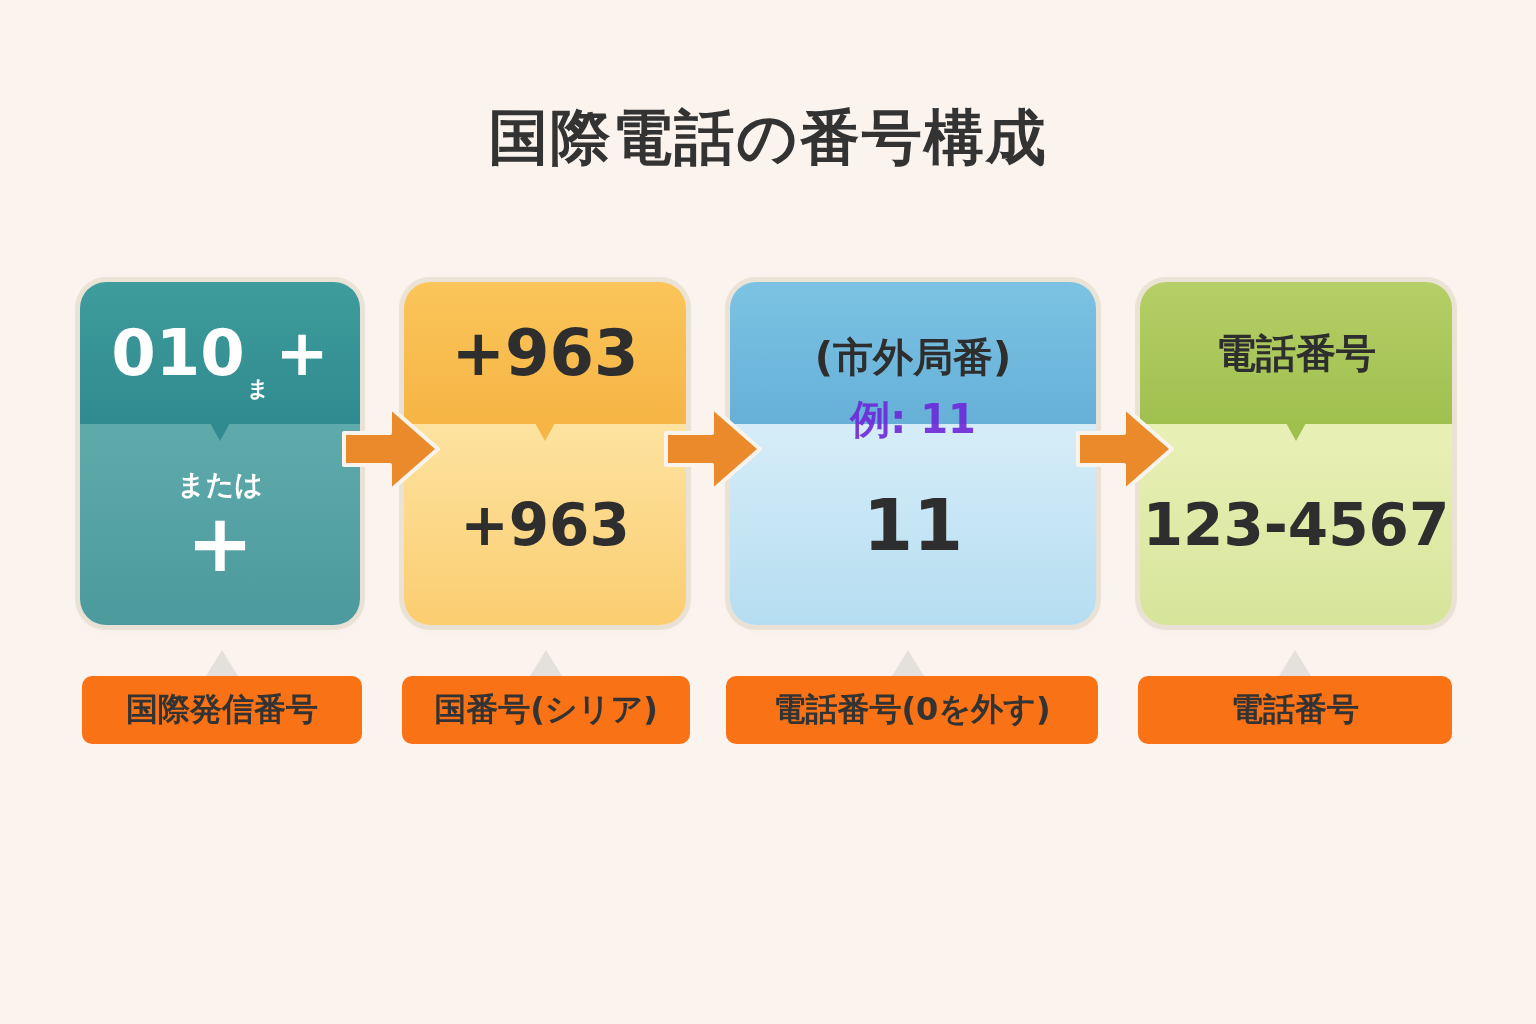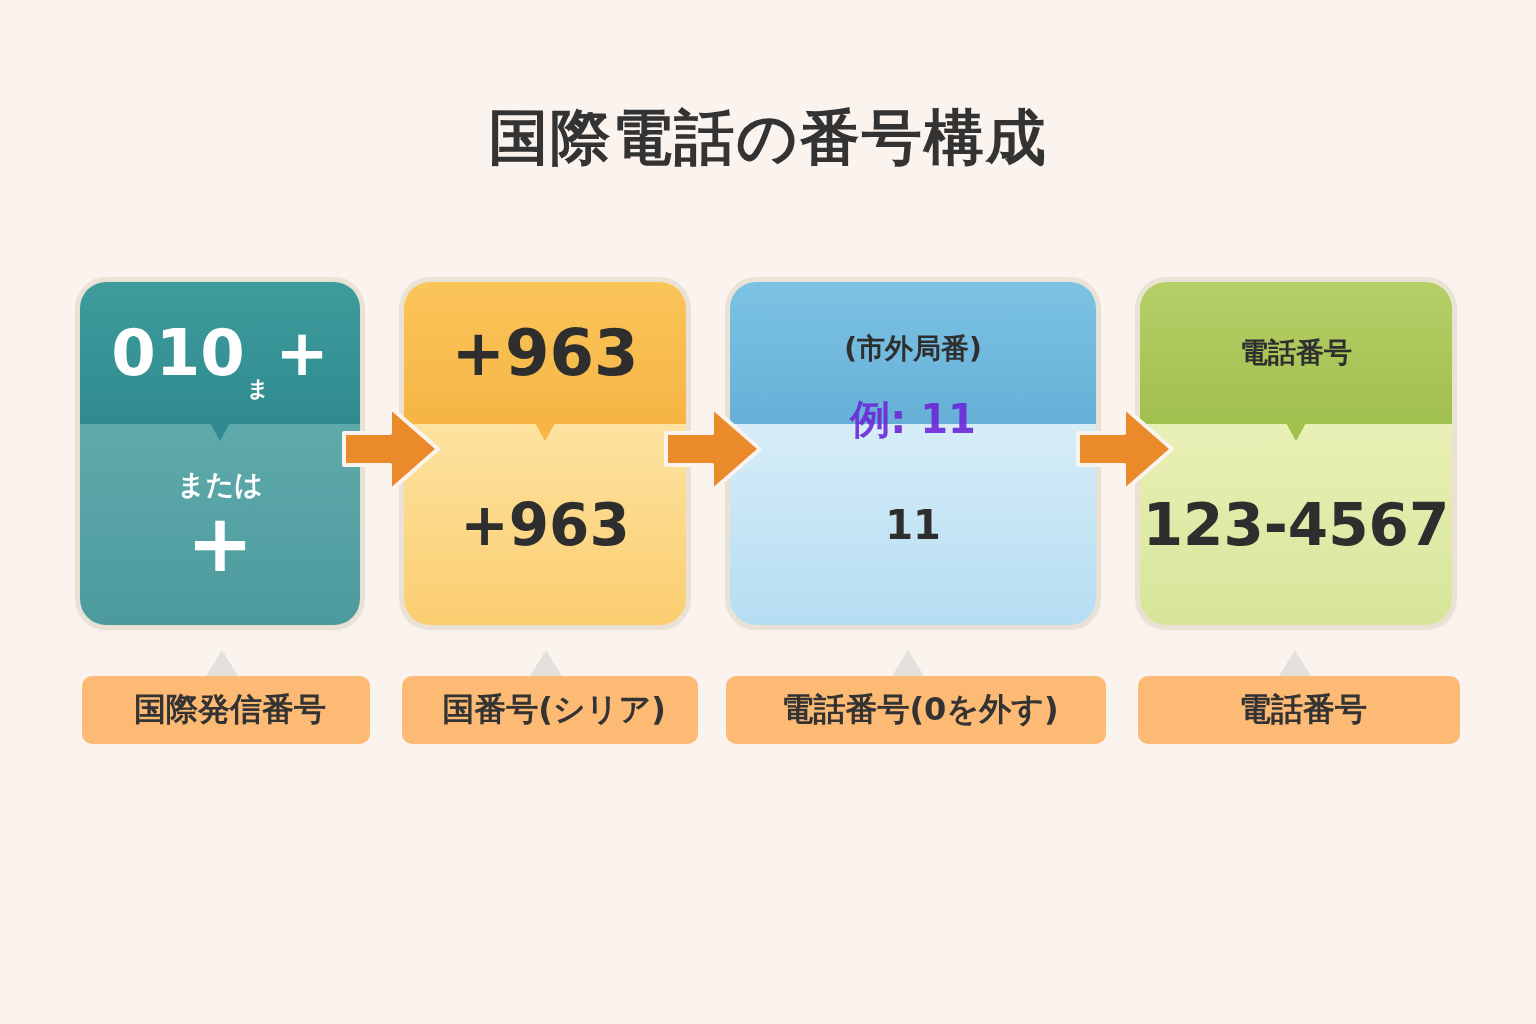--- a/index.html
+++ b/index.html
@@ -3,21 +3,21 @@
   <meta charset="utf-8">
   <style>
     html,body{margin:0;padding:0;}
     body{width:1536px;height:1024px;background:#fbf4ee;position:relative;overflow:hidden;font-family:"DejaVu Sans","Liberation Sans",sans-serif;}
     .title{position:absolute;left:0;width:1536px;top:98px;text-align:center;font-size:60px;font-weight:bold;color:#333;letter-spacing:2px;}
     .card{position:absolute;top:282px;height:343px;border-radius:26px;overflow:hidden;box-shadow:0 0 0 5px rgba(230,220,205,0.7),0 3px 10px rgba(0,0,0,0.05);}
     .card .top{position:absolute;left:0;right:0;top:0;height:142px;display:flex;align-items:center;justify-content:center;}
     .card .bot{position:absolute;left:0;right:0;top:142px;bottom:0;display:flex;flex-direction:column;align-items:center;justify-content:center;}
     .card .notch{position:absolute;top:141px;width:0;height:0;border-left:10px solid transparent;border-right:10px solid transparent;border-top:18px solid;}
     .big{font-size:64px;font-weight:bold;color:#2e2e2e;}
-    .mid{font-size:28px;font-weight:bold;color:#2e2e2e;}
+    .mid{font-size:40px;font-weight:bold;color:#2e2e2e;}
     
     #c1{left:80px;width:280px;}
     #c1 .top{background:linear-gradient(#3f9c9c,#2f8b8f);}
     #c1 .bot{background:linear-gradient(#5faaab,#4c9a9d);}
     #c1 .notch{left:130px;border-top-color:#2f8b8f;}
     #c1 .big{color:#fff;}
     .small-ma{font-size:22px;color:#fff;font-weight:bold;margin:0 6px 0 2px;align-self:flex-end;margin-bottom:20px;}
     .plus-top{font-size:64px;color:#fff;font-weight:bold;}
     .mata{color:#fff;font-size:28px;font-weight:bold;text-align:right;}
     .plus-big{color:#fff;font-size:80px;font-weight:bold;line-height:80px;}
@@ -32,21 +32,21 @@
     #c3 .bot{background:linear-gradient(#d6edf8,#b5ddf1);}
     .example{position:absolute;top:392px;left:0;right:0;text-align:center;font-size:40px;font-weight:bold;color:#6d28d9;opacity:0.9;z-index:3;}
     
     #c4{left:1140px;width:312px;}
     #c4 .top{background:linear-gradient(#b6cf68,#a0c04e);}
     #c4 .bot{background:linear-gradient(#e9f0b6,#d6e59a);}
     #c4 .notch{left:146px;border-top-color:#a0c04e;}
     
     .arrow{position:absolute;top:405px;width:100px;height:88px;}
     
-    .label{position:absolute;top:676px;height:68px;background:#fdba74;border-radius:10px;display:flex;align-items:center;justify-content:center;font-size:32px;font-weight:bold;color:#333;padding-left:8px;}
+    .label{position:absolute;top:676px;height:68px;background:#f97316;border-radius:10px;display:flex;align-items:center;justify-content:center;font-size:32px;font-weight:bold;color:#333;}
     .label .ptr{position:absolute;top:-26px;width:0;height:0;border-left:16px solid transparent;border-right:16px solid transparent;border-bottom:26px solid #e4e0dc;}
   </style>
 </head>
 <body>
 
 <div class="title">国際電話の番号構成</div>
 
 <div class="card" id="c1">
   <div class="top">
     <span class="big">010</span>
@@ -68,21 +68,21 @@
     <span class="big" style="font-size:58px">+963</span>
   </div>
   <div class="notch"></div>
 </div>
 
 <div class="card" id="c3">
   <div class="top" style="align-items:flex-start;padding-top:48px;height:94px;">
     <span class="mid">(市外局番)</span>
   </div>
   <div class="bot">
-    <span class="big" style="font-size:40px">11</span>
+    <span class="big" style="font-size:72px">11</span>
   </div>
 </div>
 <div class="example" style="left:730px;width:366px;">例: 11</div>
 
 <div class="card" id="c4">
   <div class="top">
     <span class="mid">電話番号</span>
   </div>
   <div class="bot">
     <span class="big" style="font-size:58px">123-4567</span>

